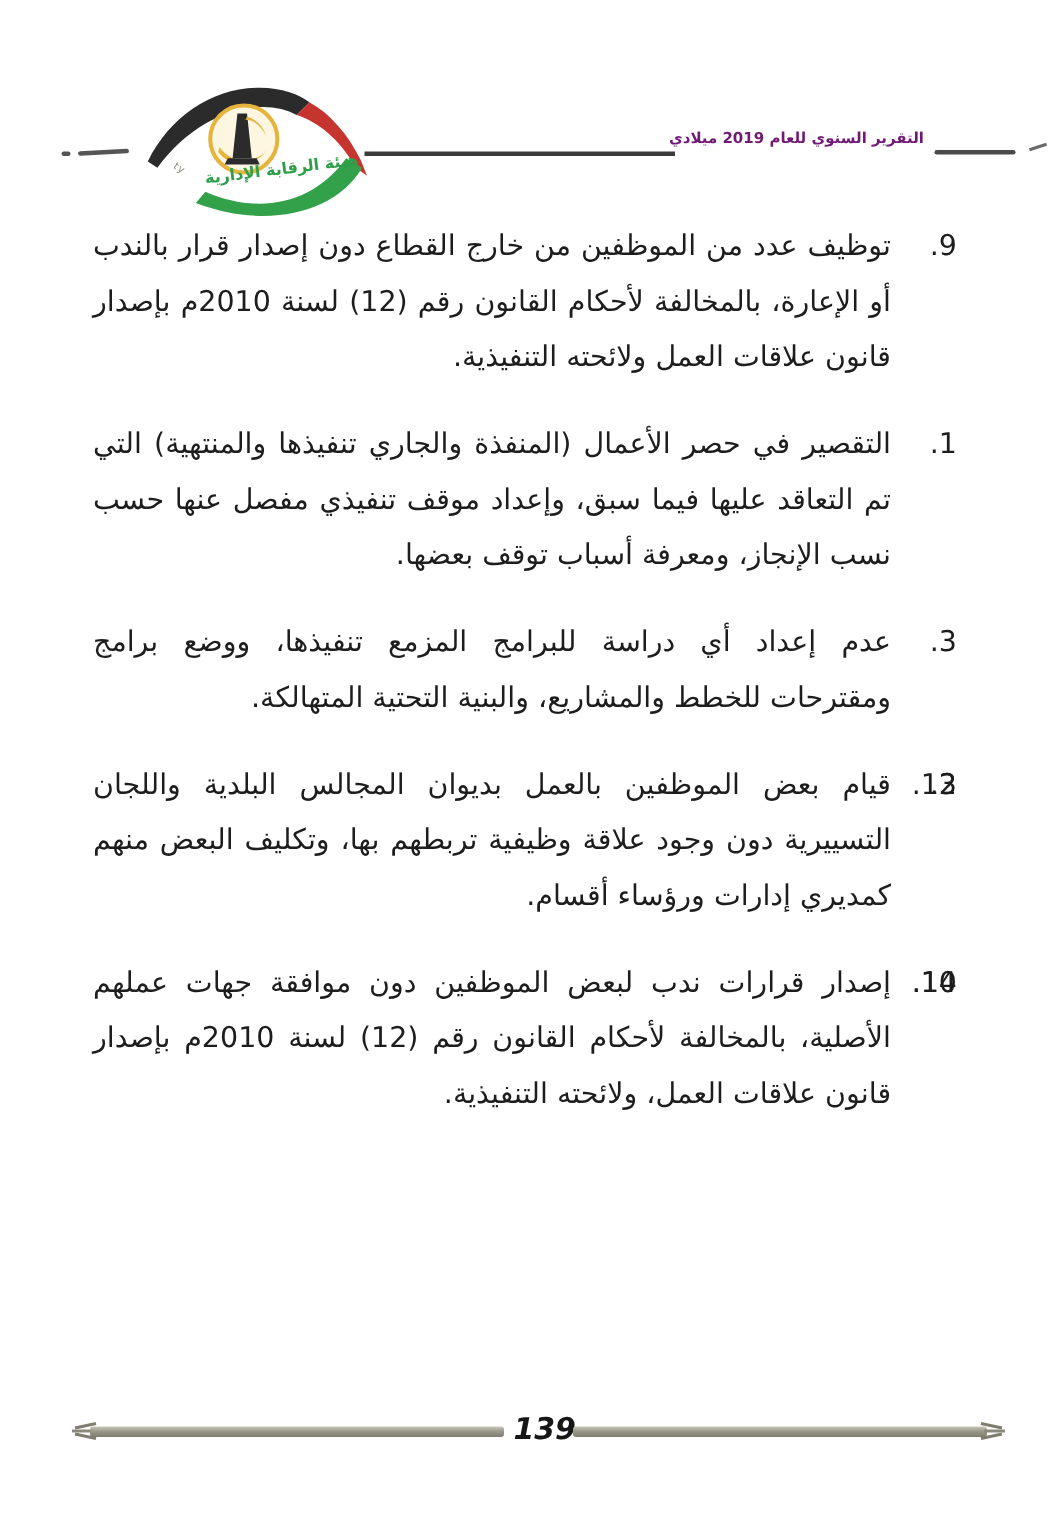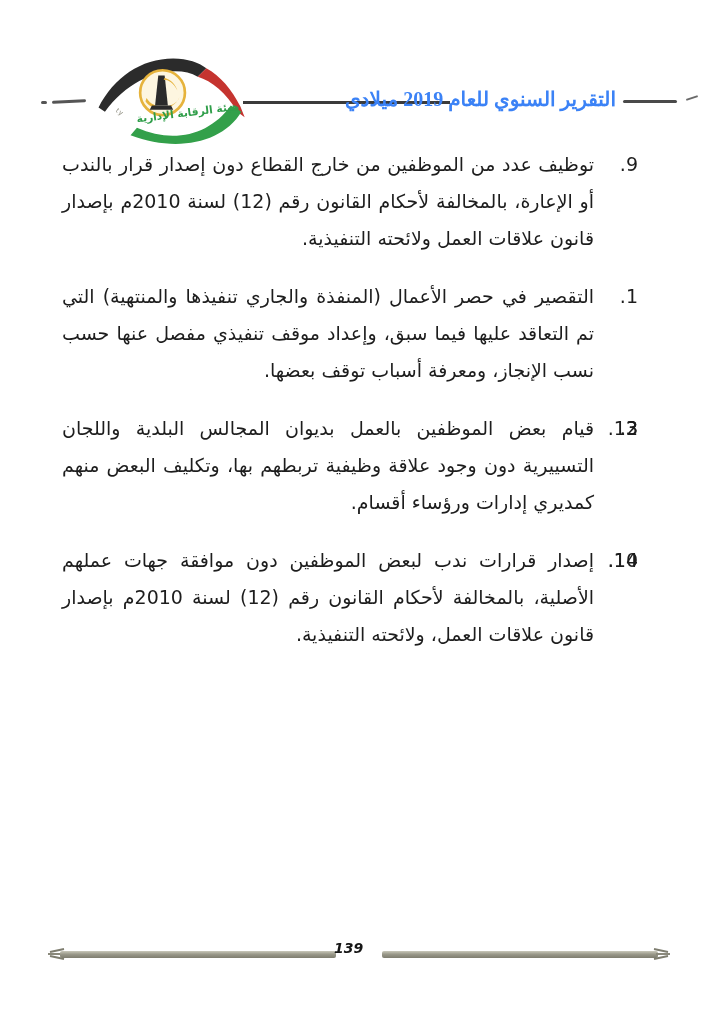--- a/index.html
+++ b/index.html
@@ -11,22 +11,22 @@
     overflow:hidden;
     direction:rtl;
     font-family:"DejaVu Sans",sans-serif;
     color:#1d1d1d;
   }
   
   .logo-wrap{position:absolute;left:90px;top:50px;width:160px;height:96px;}
   .header-rule{position:absolute;left:243px;top:101px;width:207px;height:3px;background:#3b3b3b;}
   .header-title{
     position:absolute;right:86px;top:87px;
-    font-size:20px;font-weight:bold;color:#3b82f6;
-    letter-spacing:0px;white-space:nowrap;font-family:Liberation Serif, serif;
+    font-size:10px;font-weight:bold;color:#701a75;
+    letter-spacing:0px;white-space:nowrap;
   }
   .dash-right{position:absolute;left:623px;top:100px;width:54px;height:3px;background:#4a4a4a;border-radius:2px;}
   .tick-right{position:absolute;left:686px;top:97px;width:12px;height:2px;background:#6a6a6a;transform:rotate(-18deg);}
   .dash-left{position:absolute;left:52px;top:100px;width:34px;height:3px;background:#555;border-radius:2px;transform:rotate(-3deg);}
   .dot-left{position:absolute;left:41px;top:101px;width:6px;height:3px;background:#555;border-radius:2px;}
   
   .content{position:absolute;top:146px;right:62px;width:578px;}
   .item{
     position:relative;
     padding-right:46px;
@@ -35,22 +35,22 @@
     margin-bottom:21px;
     color:#1d1d1d;
   }
   .item .num{position:absolute;right:2px;top:0;font-size:19px;}
   
   .footer-rule{position:absolute;top:946px;height:16px;}
   .footer-rule.left{left:48px;width:288px;}
   .footer-rule.right{left:382px;width:288px;}
   .page-num{
     position:absolute;left:334px;top:940px;width:50px;
-    text-align:left;
-    font-size:14px;font-weight:bold;font-style:italic;
+    text-align:right;
+    font-size:20px;font-weight:bold;font-style:italic;
     color:#161616;
     font-family:"DejaVu Sans",sans-serif;
   }
 </style>
 </head>
 <body>
 
 <div class="page">
 
   <div class="logo-wrap">
@@ -95,20 +95,21 @@
       <span>توظيف عدد من الموظفين من خارج القطاع دون إصدار قرار بالندب أو الإعارة، بالمخالفة لأحكام القانون رقم (12) لسنة 2010م بإصدار قانون علاقات العمل ولائحته التنفيذية.</span>
     </div>
 
     <div class="item">
       <span class="num">1.</span>
       <span>التقصير في حصر الأعمال (المنفذة والجاري تنفيذها والمنتهية) التي تم التعاقد عليها فيما سبق، وإعداد موقف تنفيذي مفصل عنها حسب نسب الإنجاز، ومعرفة أسباب توقف بعضها.</span>
     </div>
 
     <div class="item">
       <span class="num">3.</span>
+      <span>عدم إعداد أي دراسة للبرامج المزمع تنفيذها، ووضع برامج ومقترحات للخطط والمشاريع، والبنية التحتية المتهالكة.</span>
     </div>
 
     <div class="item">
       <span class="num">12.</span>
     </div>
 
     <div class="item">
       <span class="num">3.</span>
       <span>قيام بعض الموظفين بالعمل بديوان المجالس البلدية واللجان التسييرية دون وجود علاقة وظيفية تربطهم بها، وتكليف البعض منهم كمديري إدارات ورؤساء أقسام.</span>
     </div>

